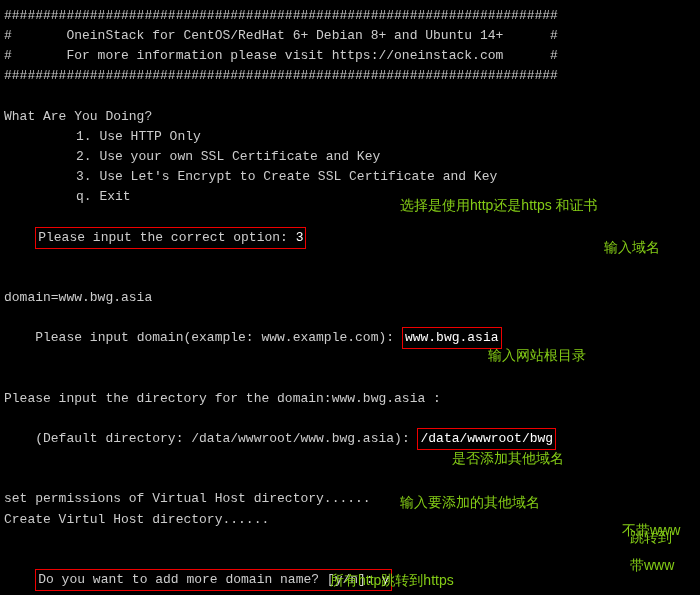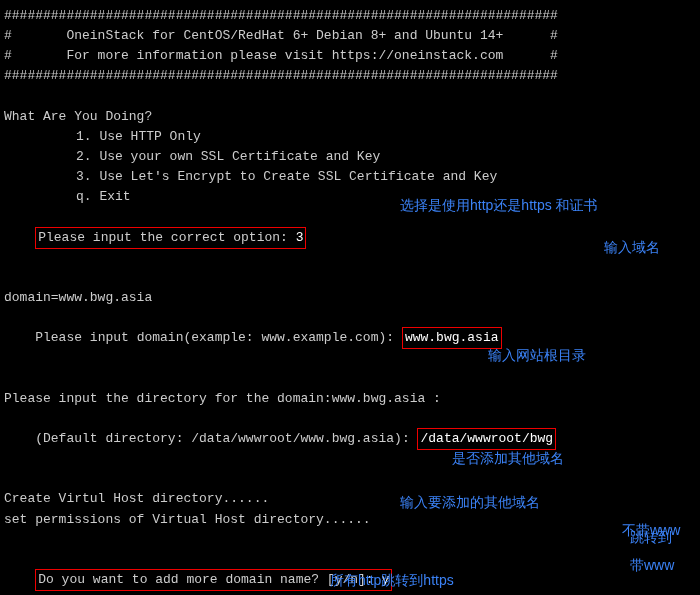--- a/index.html
+++ b/index.html
@@ -17,21 +17,21 @@
 }
 .line { white-space: pre; }
 .indent { padding-left: 72px; }
 .box {
   border: 1.5px solid #e00;
   display: inline-block;
   padding: 0 2px;
   margin: -1px 0;
 }
 .ann {
-  color: #3b82f6;
+  color: #84cc16;
   font-family: "SimSun", "Microsoft YaHei", sans-serif;
   font-size: 14px;
   position: absolute;
 }
 .hl-input {
   color: #fff;
 }
 </style>
 </head>
 <body>
@@ -58,22 +58,22 @@
     <span>Please input domain(example: www.example.com): </span><span class="box hl-input">www.bwg.asia</span>
   </div>
   <div class="line">&nbsp;</div>
 
   <div class="line">Please input the directory for the domain:www.bwg.asia :</div>
   <div class="line">
     <span>(Default directory: /data/wwwroot/www.bwg.asia): </span><span class="box hl-input">/data/wwwroot/bwg</span>
   </div>
   <div class="line">&nbsp;</div>
 
+  <div class="line">set permissions of Virtual Host directory......</div>
   <div class="line">Create Virtul Host directory......</div>
-  <div class="line">set permissions of Virtual Host directory......</div>
   <div class="line">&nbsp;</div>
 
   <div class="line">
     <span class="box"><span>Do you want to add more domain name? [y/n]: </span><span class="hl-input">y</span></span>
   </div>
 
 </div>
 
 <div class="ann" style="top:195px; left:400px;">选择是使用http还是https 和证书</div>
 <div class="ann" style="top:237px; left:604px;">输入域名</div>

